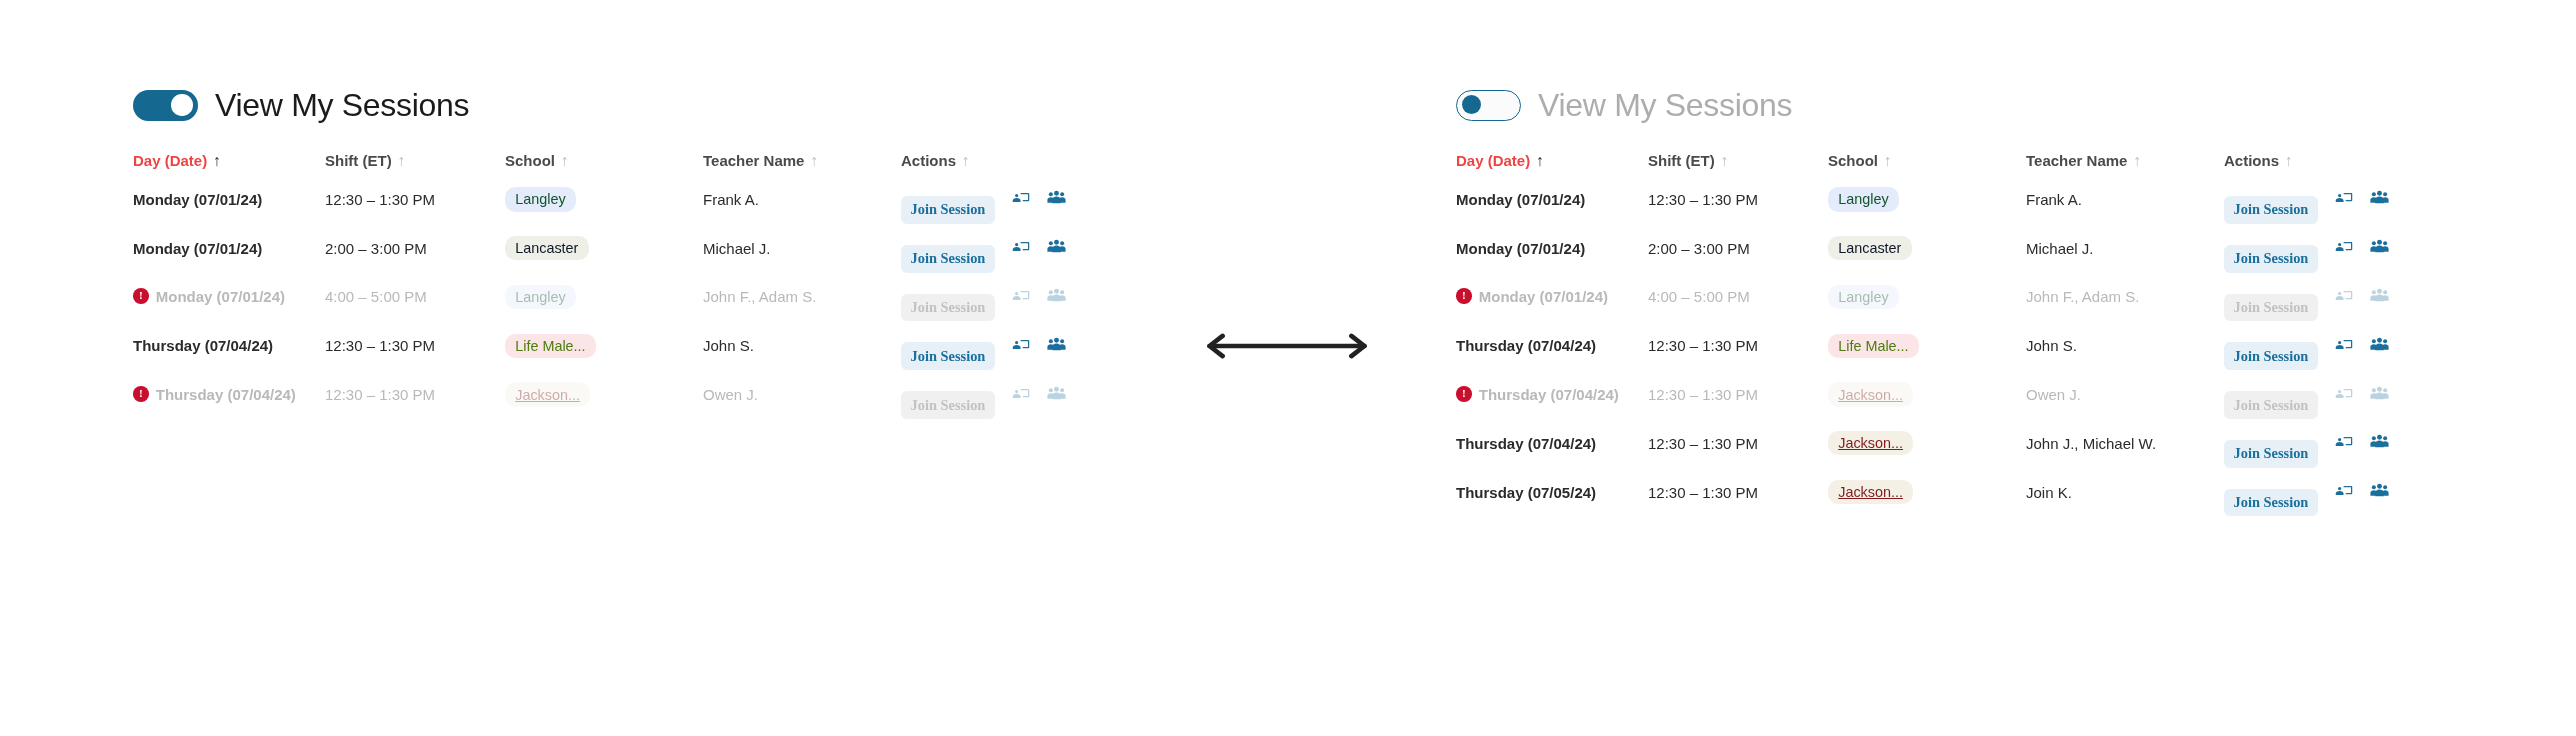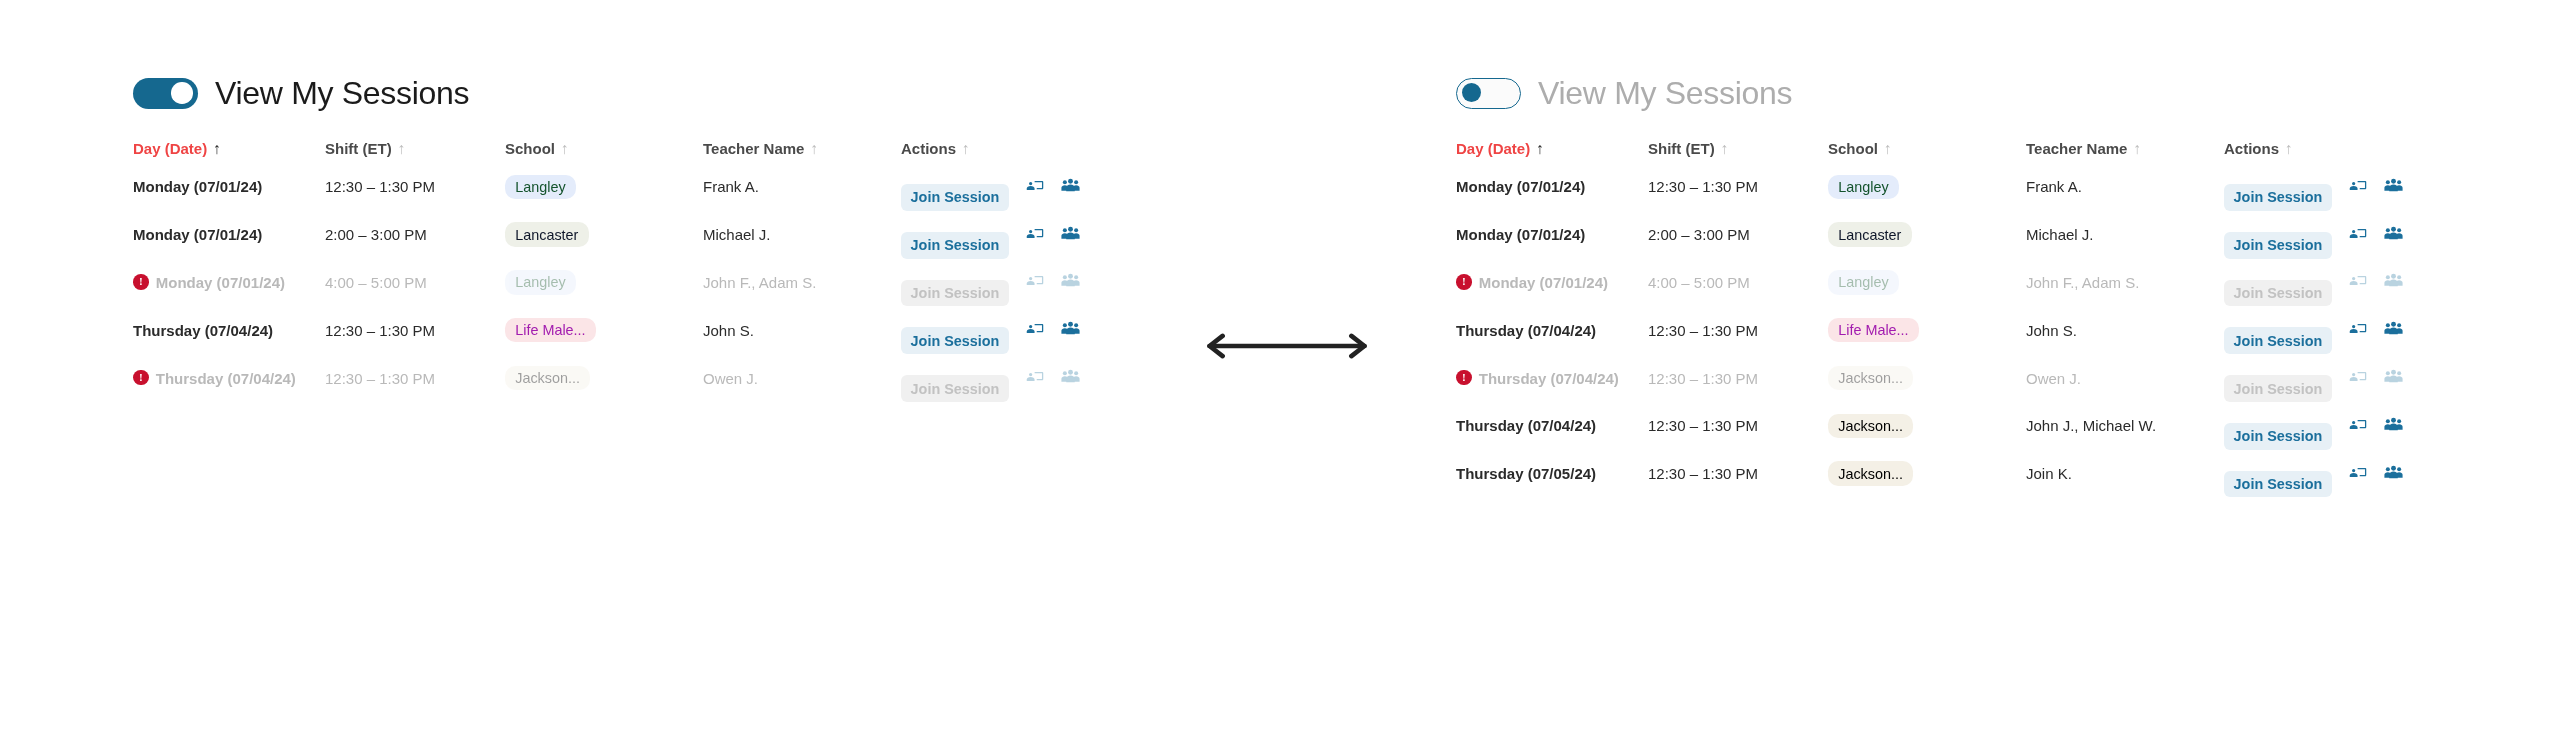--- a/index.html
+++ b/index.html
@@ -18,21 +18,21 @@
   }
 
   
   .stage {
     position: relative;
     width: 2576px;
     height: 737px;
   }
   .panel {
     position: absolute;
-    top: 72px;
+    top: 84px;
   }
   .panel--left  { left: 133px;  width: 1030px; }
   .panel--right { left: 1456px; width: 1030px; }
 
   
   .toggle-row {
     display: flex;
     align-items: center;
     gap: 17px;
     height: 42px;
@@ -157,38 +157,38 @@
     font-size: 14.4px;
     font-weight: 500;
     max-width: 120px;
     overflow: hidden;
     text-overflow: ellipsis;
     white-space: nowrap;
     vertical-align: middle;
   }
   .badge.blue   { background: #e4ecfb; color: #14532d; }
   .badge.green  { background: #eef0e8; color: #0f172a; }
-  .badge.red    { background: #fbe5e7; color: #a21caf; }
-  .badge.gold   { background: #f4f0e6; color: #000000; }
+  .badge.red    { background: #fbe5e7; color: #4d7c0f; }
+  .badge.gold   { background: #f4f0e6; color: #7f1d1d; text-decoration: underline; }
 
   
   .cell-actions {
     display: flex;
     align-items: center;
     gap: 15.6px;
   }
   .join-btn {
     background: #e7f0f6;
     color: #1b6f9c;
     font-size: 14.4px;
     font-weight: 600;
     padding: 5.4px 9.6px;
     border-radius: 6px;
     border: none;
-    font-family: Liberation Sans, sans-serif;
+    font-family: Liberation Serif, serif;
     cursor: pointer;
     white-space: nowrap;
     margin-top: 21px;
   }
   .icon-btn {
     display: inline-flex;
     align-items: center;
     justify-content: center;
     width: 20.4px;
     height: 20.4px;

